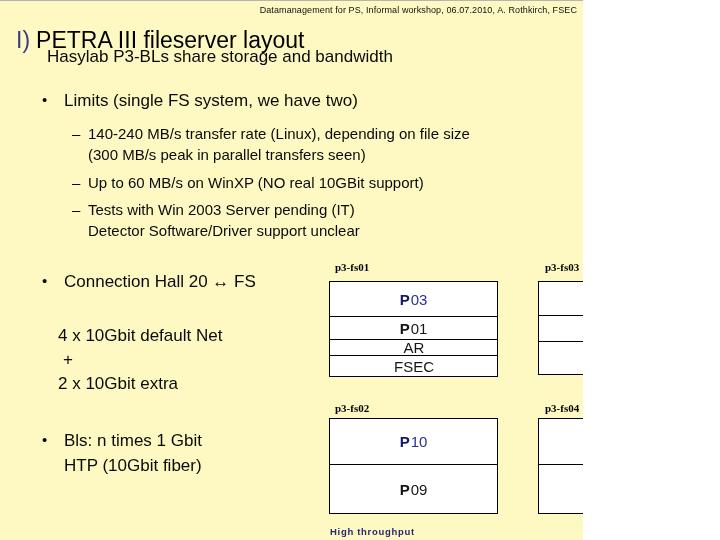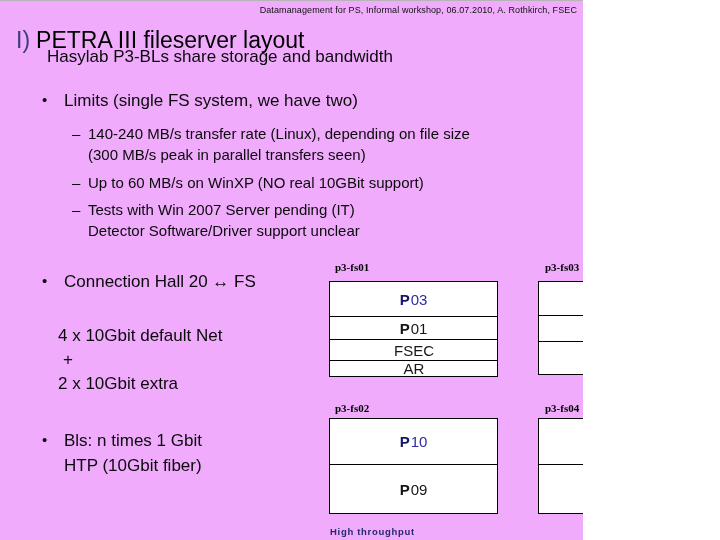--- a/index.html
+++ b/index.html
@@ -1,17 +1,17 @@
 <!DOCTYPE html>
 <html><head>
 <meta charset="utf-8">
 <style>
   html,body{margin:0;padding:0;background:#fff;}
   .slide{
-    position:relative;width:583px;height:540px;background:#f0abfc;overflow:hidden;
+    position:relative;width:583px;height:540px;background:#fef9c3;overflow:hidden;
     font-family:"Liberation Sans","DejaVu Sans",sans-serif;color:#000;
     border-top:1px solid #b5b5b5;box-sizing:border-box;
   }
   .credit{
     position:absolute;top:4px;right:6px;font-size:9px;color:#111;letter-spacing:.1px;
   }
   .title{
     position:absolute;left:8px;top:18px;margin:8px;font-size:23px;font-weight:400;color:#000;white-space:nowrap;
   }
   .title .prefix{color:#3c3c82;margin-right:6px;}
@@ -69,21 +69,21 @@
   <div class="dash-item d1">
     <div><span class="dash">–</span><span>140-240 MB/s transfer rate (Linux), depending on file size</span></div>
     <div class="indent">(300 MB/s peak in parallel transfers seen)</div>
   </div>
 
   <div class="dash-item d2">
     <div><span class="dash">–</span><span>Up to 60 MB/s on WinXP (NO real 10GBit support)</span></div>
   </div>
 
   <div class="dash-item d3">
-    <div><span class="dash">–</span><span>Tests with Win 2007 Server pending (IT)</span></div>
+    <div><span class="dash">–</span><span>Tests with Win 2003 Server pending (IT)</span></div>
     <div class="indent">Detector Software/Driver support unclear</div>
   </div>
 
   <div class="bullet-line b-connection">
     <span class="marker">•</span><span>Connection Hall 20 ↔ FS</span>
   </div>
 
   <div class="netblock">
     <div>4 x 10Gbit default Net</div>
     <div class="plus">+</div>
@@ -98,27 +98,27 @@
   <div class="server-label" style="left:335px;top:260px;">p3-fs01</div>
   <div class="server-table" style="left:329px;top:280px;width:169px;">
     <div class="cell blue" style="height:34px;">
         <span class="lead">P</span>
         <span>03</span>
       </div>
     <div class="cell" style="height:23px;">
         <span class="lead">P</span>
         <span>01</span>
       </div>
+    <div class="cell" style="height:16px;">
+        <span class="lead"></span>
+        <span>AR</span>
+      </div>
     <div class="cell" style="height:21px;">
         <span class="lead"></span>
         <span>FSEC</span>
-      </div>
-    <div class="cell" style="height:16px;">
-        <span class="lead"></span>
-        <span>AR</span>
       </div>
   </div>
 
   <div class="server-label" style="left:545px;top:260px;">p3-fs03</div>
   <div class="server-table" style="left:538px;top:280px;width:175px;">
     <div class="cell blue" style="height:33px;">
         <span class="lead">P</span>
         <span>06</span>
       </div>
     <div class="cell" style="height:26px;">

